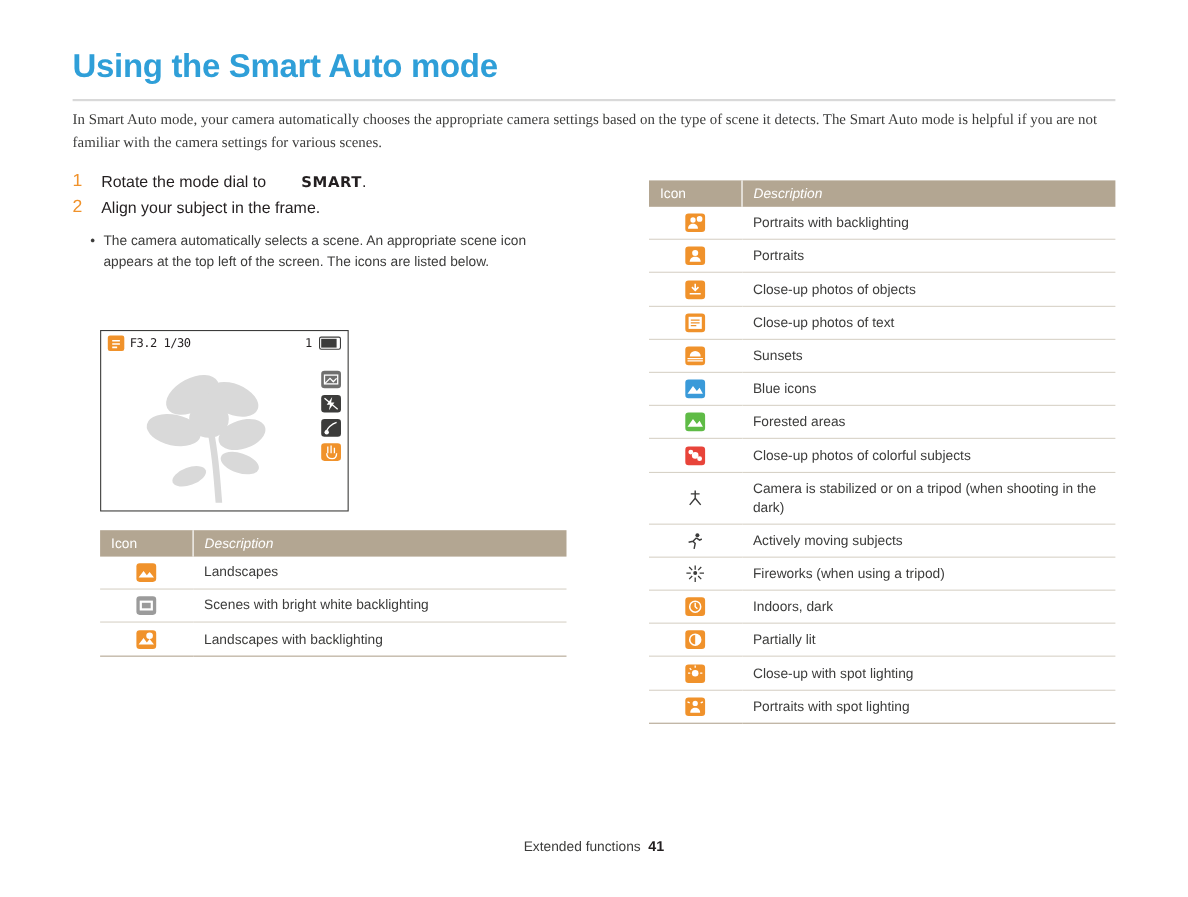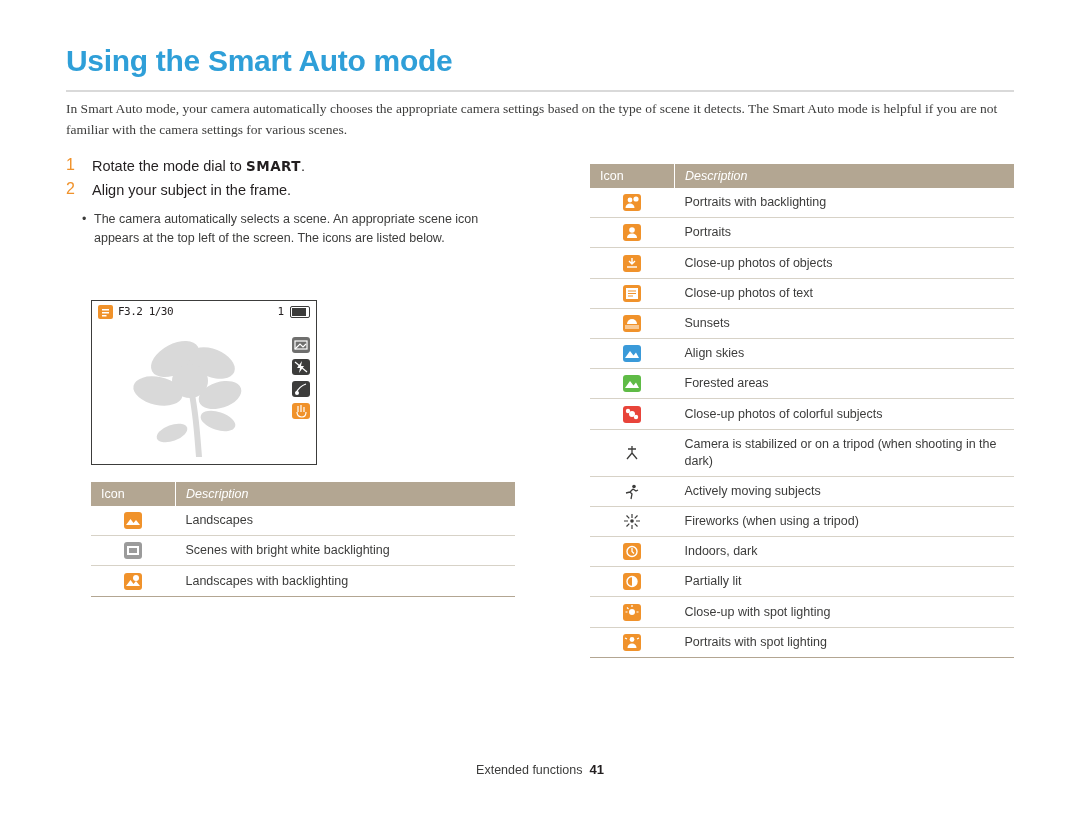--- a/index.html
+++ b/index.html
@@ -74,20 +74,21 @@
     font-size: 16px;
     font-weight: normal;
   }
   .smart-badge {
     display: inline-block;
     font-weight: bold;
     letter-spacing: 0.5px;
     font-size: 13.5px;
     color: #231f20;
     font-family: "DejaVu Sans", sans-serif;
+    margin-left: 28px;
   }
   .bullets {
     margin-top: 9px;
     padding-left: 28px;
     font-size: 12.5px;
     line-height: 18.5px;
     color: #3c3c3b;
     position: relative;
   }
   .bullets .dot {
@@ -446,21 +447,21 @@
         <td>Sunsets</td>
       </tr>
       <tr>
         <td class="ic">
           <span class="gi" style="background:#3a9ad9;">
             <svg width="18" height="17" viewBox="0 0 18 17">
                 <path d="M2 13l5-7 3.5 4.5 2.5-3 3 5.5z" fill="#fff"></path>
               </svg>
           </span>
         </td>
-        <td>Align skies</td>
+        <td>Blue icons</td>
       </tr>
       <tr>
         <td class="ic">
           <span class="gi" style="background:#5fbb46;">
             <svg width="18" height="17" viewBox="0 0 18 17">
                 <path d="M2 13l5-7 3.5 4.5 2.5-3 3 5.5z" fill="#fff"></path>
               </svg>
           </span>
         </td>
         <td>Forested areas</td>

